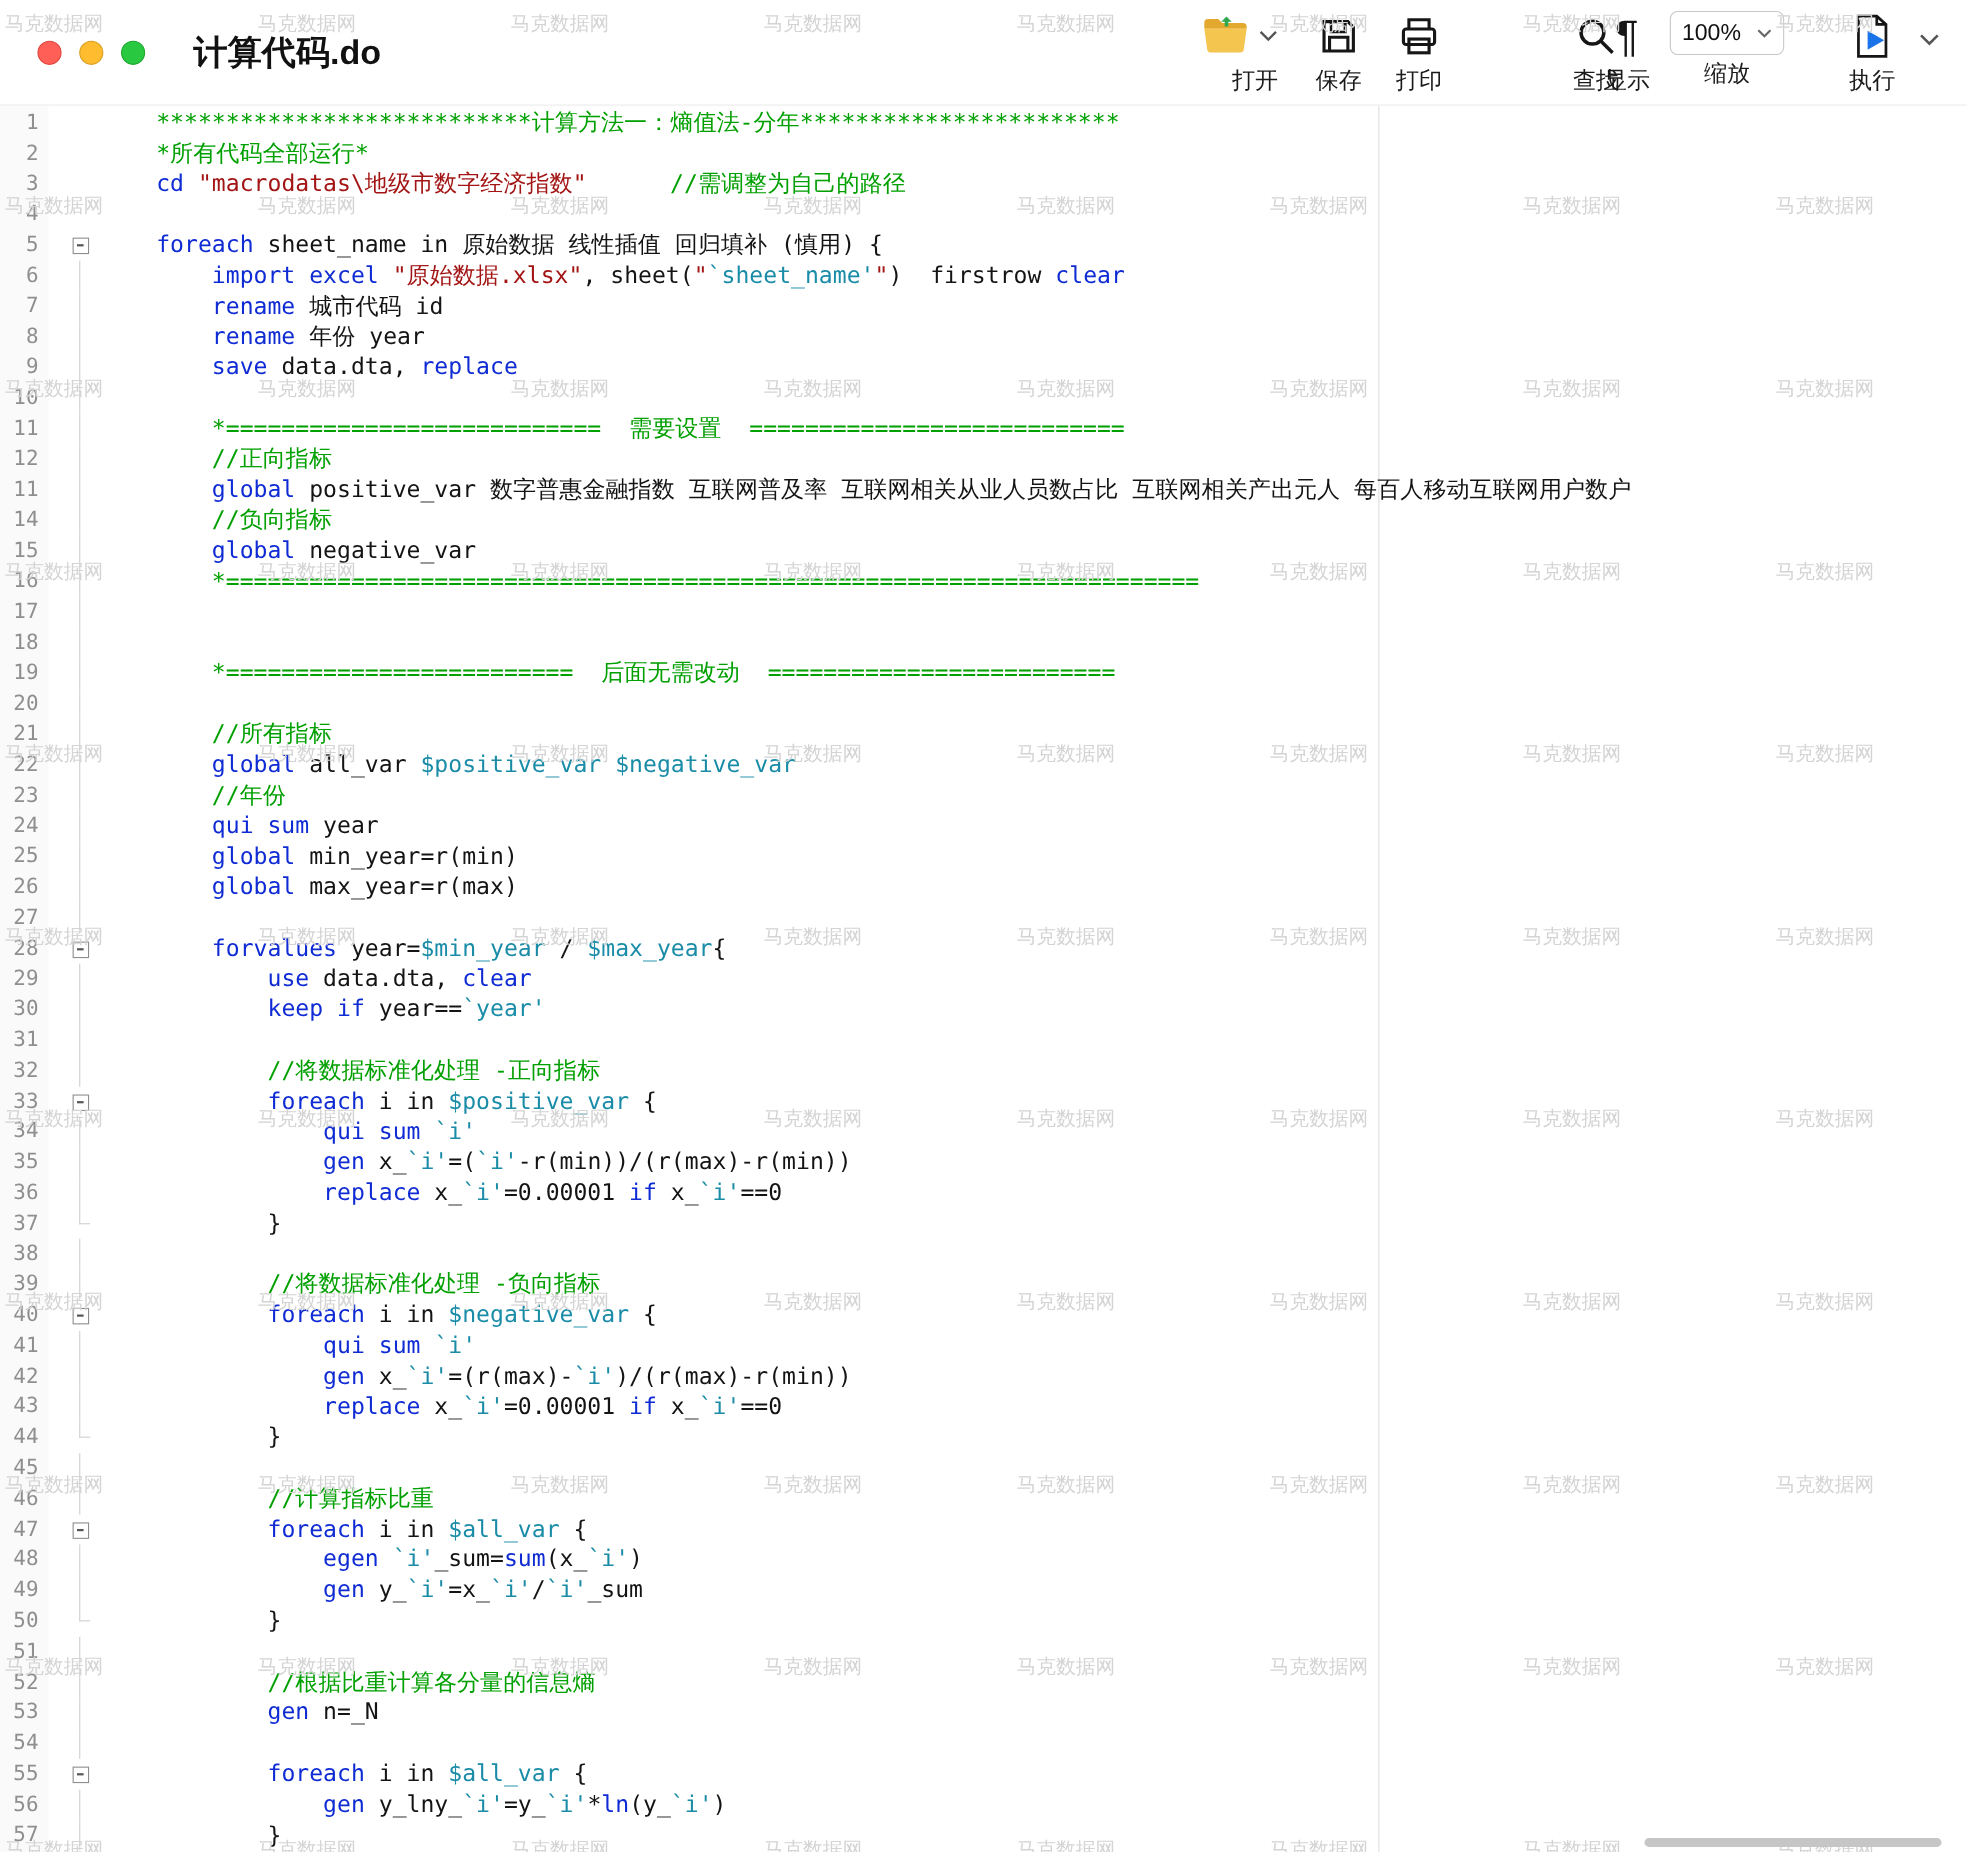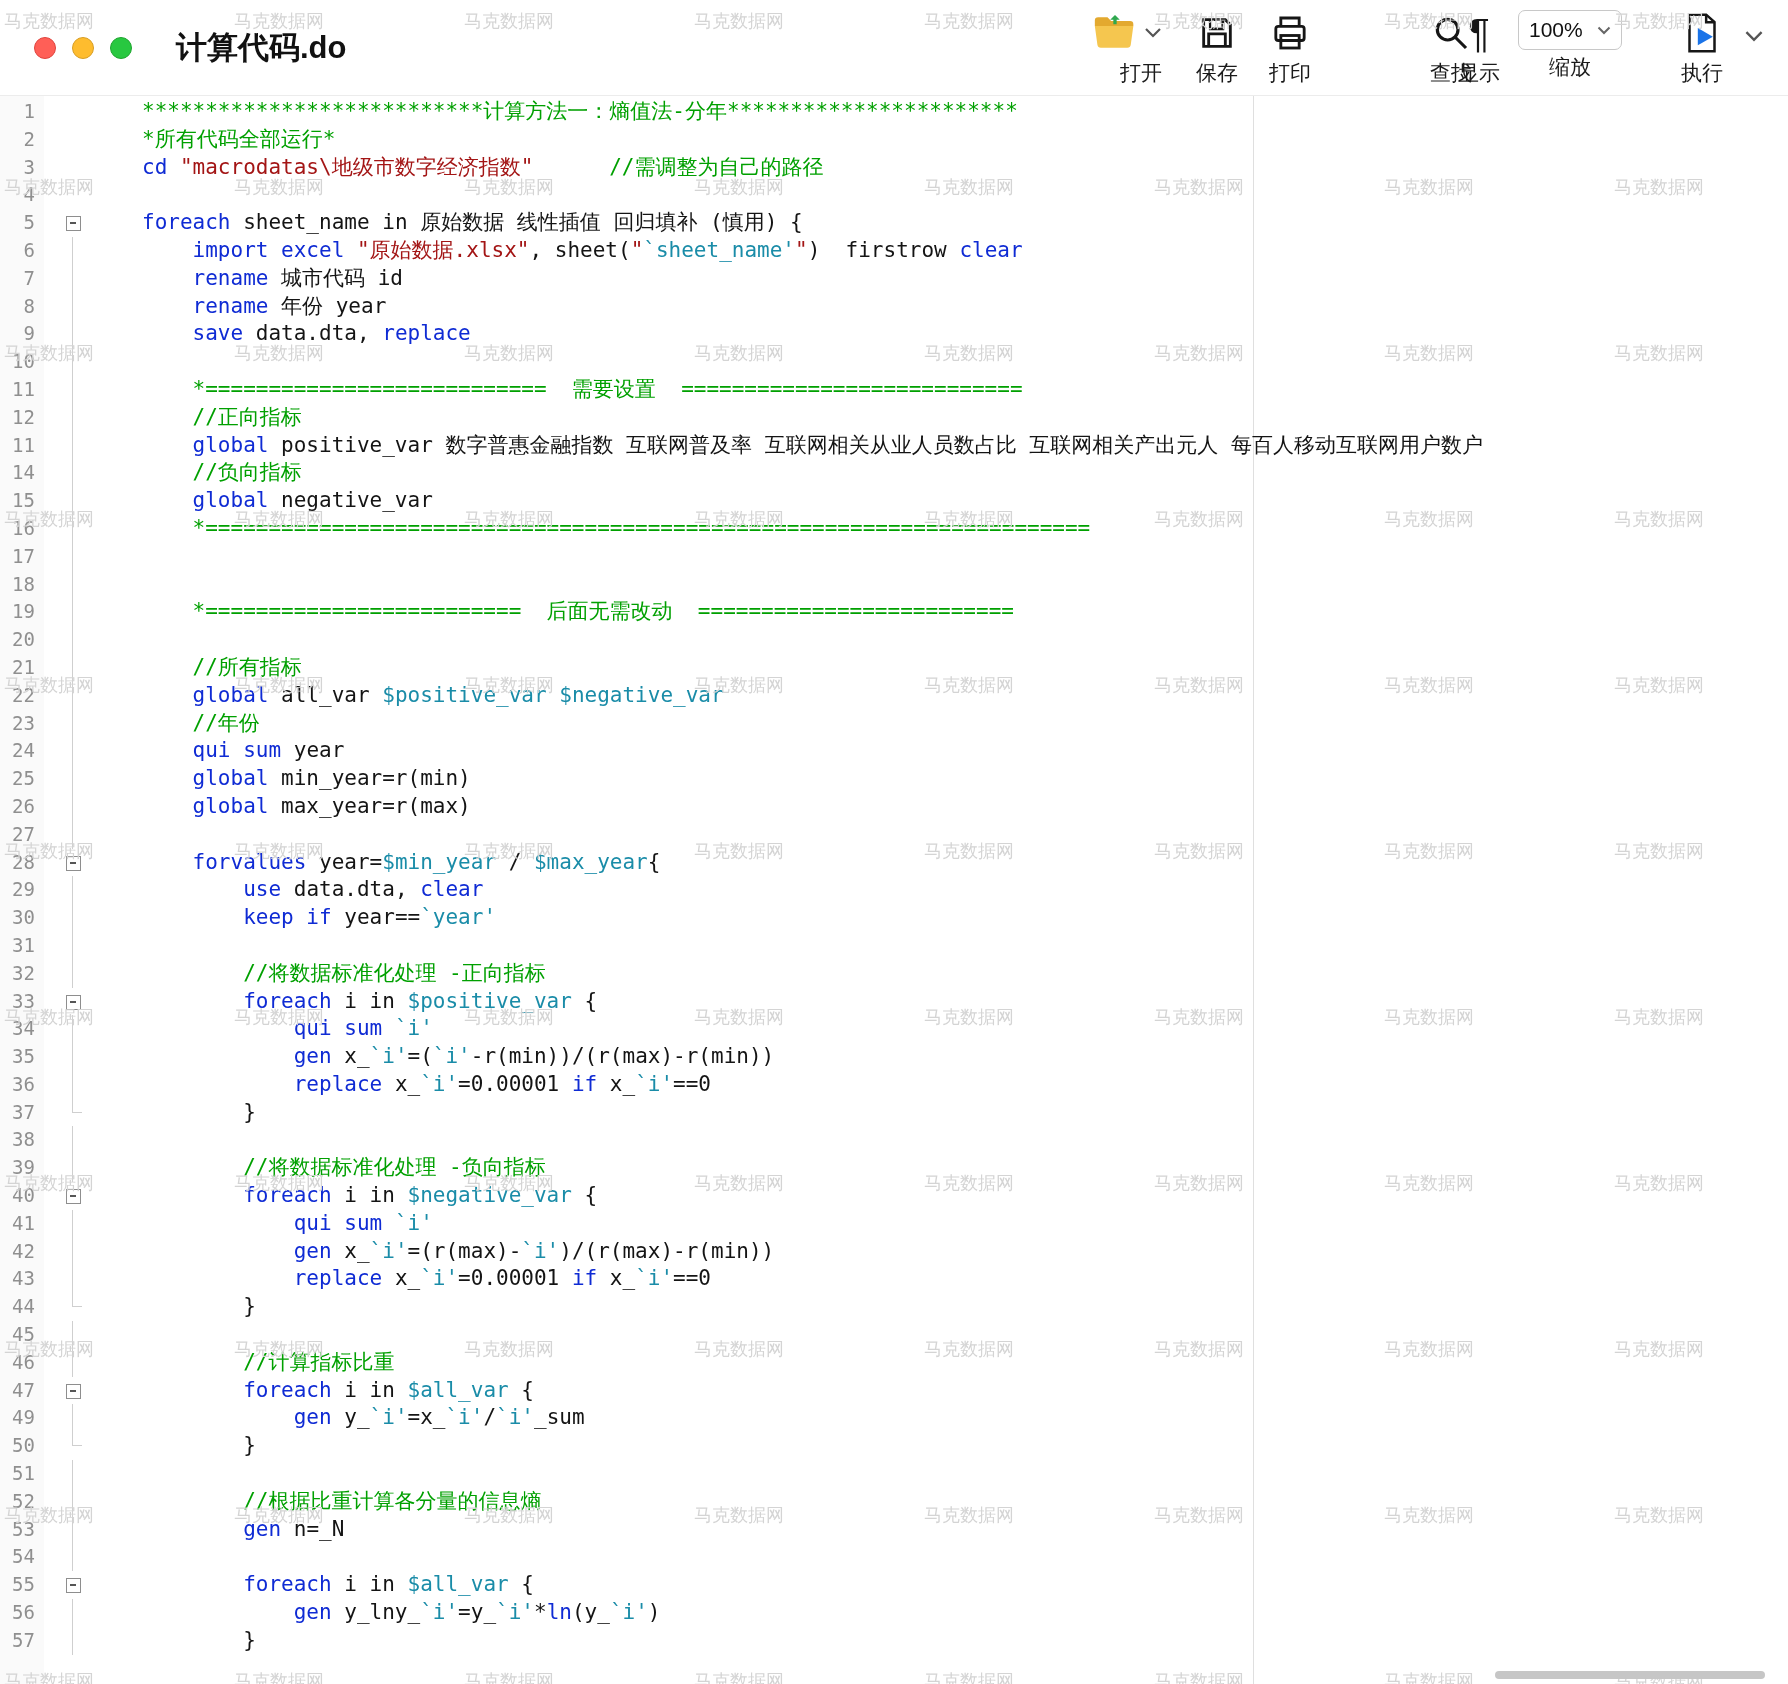--- a/index.html
+++ b/index.html
@@ -387,20 +387,25 @@
         </div>
         <div class="line">
           <span class="ln">46</span>
           <span class="fold fold-line"></span>
           <span class="codetext"><span class="tok-p">        </span><span class="tok-c">//计算指标比重</span></span>
         </div>
         <div class="line">
           <span class="ln">47</span>
           <span class="fold fold-start"></span>
           <span class="codetext"><span class="tok-p">        </span><span class="tok-k">foreach</span><span class="tok-p"> i in </span><span class="tok-m">$all_var</span><span class="tok-p"> {</span></span>
+        </div>
+        <div class="line">
+          <span class="ln">48</span>
+          <span class="fold fold-line"></span>
+          <span class="codetext"><span class="tok-p">            </span><span class="tok-k">egen</span><span class="tok-p"> </span><span class="tok-m">`i'</span><span class="tok-p">_sum=</span><span class="tok-k">sum</span><span class="tok-p">(x_</span><span class="tok-m">`i'</span><span class="tok-p">)</span></span>
         </div>
         <div class="line">
           <span class="ln">49</span>
           <span class="fold fold-line"></span>
           <span class="codetext"><span class="tok-p">            </span><span class="tok-k">gen</span><span class="tok-p"> y_</span><span class="tok-m">`i'</span><span class="tok-p">=x_</span><span class="tok-m">`i'</span><span class="tok-p">/</span><span class="tok-m">`i'</span><span class="tok-p">_sum</span></span>
         </div>
         <div class="line">
           <span class="ln">50</span>
           <span class="fold fold-end"></span>
           <span class="codetext"><span class="tok-p">        }</span></span>

